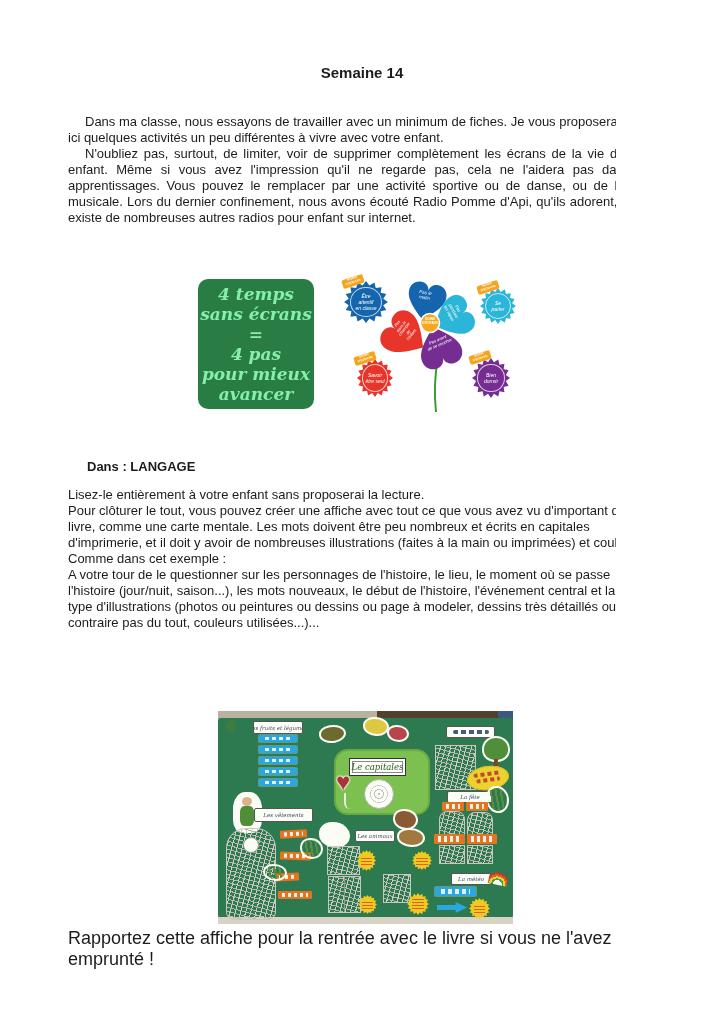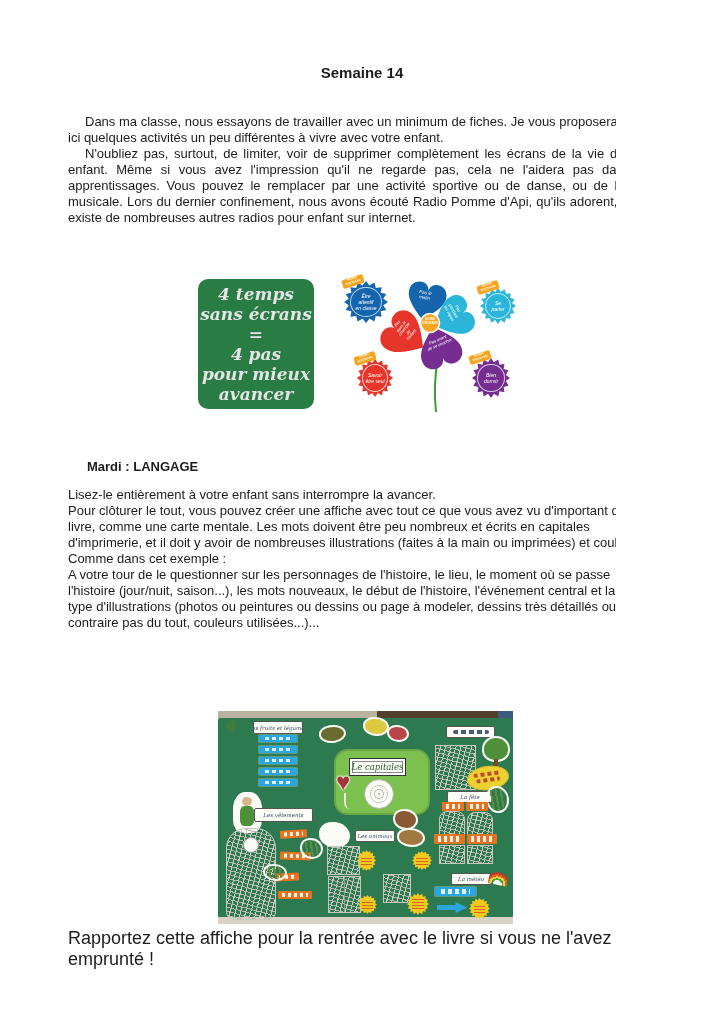--- a/index.html
+++ b/index.html
@@ -11,21 +11,21 @@
   .textblock p{margin:0;}
   p.ind{text-indent:17px;}
   p.just{text-align:justify;}
   .sec-heading{position:absolute;left:87px;top:459px;font-size:13px;font-weight:bold;}
   .footer-line{position:absolute;left:68px;top:928px;width:600px;font-size:18px;}
 
   
   .slogan-box{position:absolute;left:198px;top:279px;width:116px;height:130px;
               background:#2a7c45;border-radius:10px;display:flex;align-items:center;justify-content:center;}
   .slogan-text{font-family:"DejaVu Serif",serif;font-style:italic;font-weight:bold;
-               color:#e5e5e5;font-size:17px;line-height:1.18;text-align:center;white-space:pre-line;}
+               color:#86efac;font-size:17px;line-height:1.18;text-align:center;white-space:pre-line;}
   .flower-zone{position:absolute;left:338px;top:272px;width:192px;height:148px;}
   .flower-zone svg{position:absolute;left:0;top:0;}
   .petal-label{position:absolute;color:#fff;font-style:italic;text-align:center;
                white-space:pre-line;line-height:1.15;pointer-events:none;}
   .burst{position:absolute;
      clip-path:polygon(100% 50%,89.2% 57.8%,96.2% 69.1%,83.3% 72.2%,85.4% 85.4%,72.2% 83.3%,
        69.1% 96.2%,57.8% 89.2%,50% 100%,42.2% 89.2%,30.9% 96.2%,27.8% 83.3%,14.6% 85.4%,
        16.7% 72.2%,3.8% 69.1%,10.8% 57.8%,0% 50%,10.8% 42.2%,3.8% 30.9%,16.7% 27.8%,
        14.6% 14.6%,27.8% 16.7%,30.9% 3.8%,42.2% 10.8%,50% 0%,57.8% 10.8%,69.1% 3.8%,
        72.2% 16.7%,85.4% 14.6%,83.3% 27.8%,96.2% 30.9%,89.2% 42.2%);}
@@ -164,24 +164,24 @@
     </div>
     <div class="badge-wrap" style="left:134px;top:86px;width:38px;height:40px;">
       <div class="badge-body burst c-purple"></div>
       <div class="ribbon" style="left: -3px; top: -5px; white-space: pre-line;">MOINS
 D'ÉCRANS</div>
       <div class="badge-label" style="white-space: pre-line;">Bien
 dormir</div>
     </div>
   </div>
 
-  <div class="sec-heading">Mardi : LANGAGE</div>
+  <div class="sec-heading">Dans : LANGAGE</div>
 
   <div class="textblock" style="top:487px;">
-    <p>Lisez-le entièrement à votre enfant sans interrompre la avancer.</p>
+    <p>Lisez-le entièrement à votre enfant sans proposerai la lecture.</p>
     <p>Pour clôturer le tout, vous pouvez créer une affiche avec tout ce que vous avez vu d'important dans ce livre, comme une carte mentale. Les mots doivent être peu nombreux et écrits en capitales d'imprimerie, et il doit y avoir de nombreuses illustrations (faites à la main ou imprimées) et couleurs. Comme dans cet exemple :</p>
     <p>A votre tour de le questionner sur les personnages de l'histoire, le lieu, le moment où se passe l'histoire (jour/nuit, saison...), les mots nouveaux, le début de l'histoire, l'événement central et la fin, le type d'illustrations (photos ou peintures ou dessins ou page à modeler, dessins très détaillés ou au contraire pas du tout, couleurs utilisées...)...</p>
   </div>
 
   <div class="photo">
     <div class="wall-top"></div>
     <div class="board"></div>
     <div class="strip-bottom"></div>
 
     <div style="left:8px;top:9px;width:10px;height:12px;background:#3e7d3f;border-radius:50% 40% 60% 40%;"></div>

